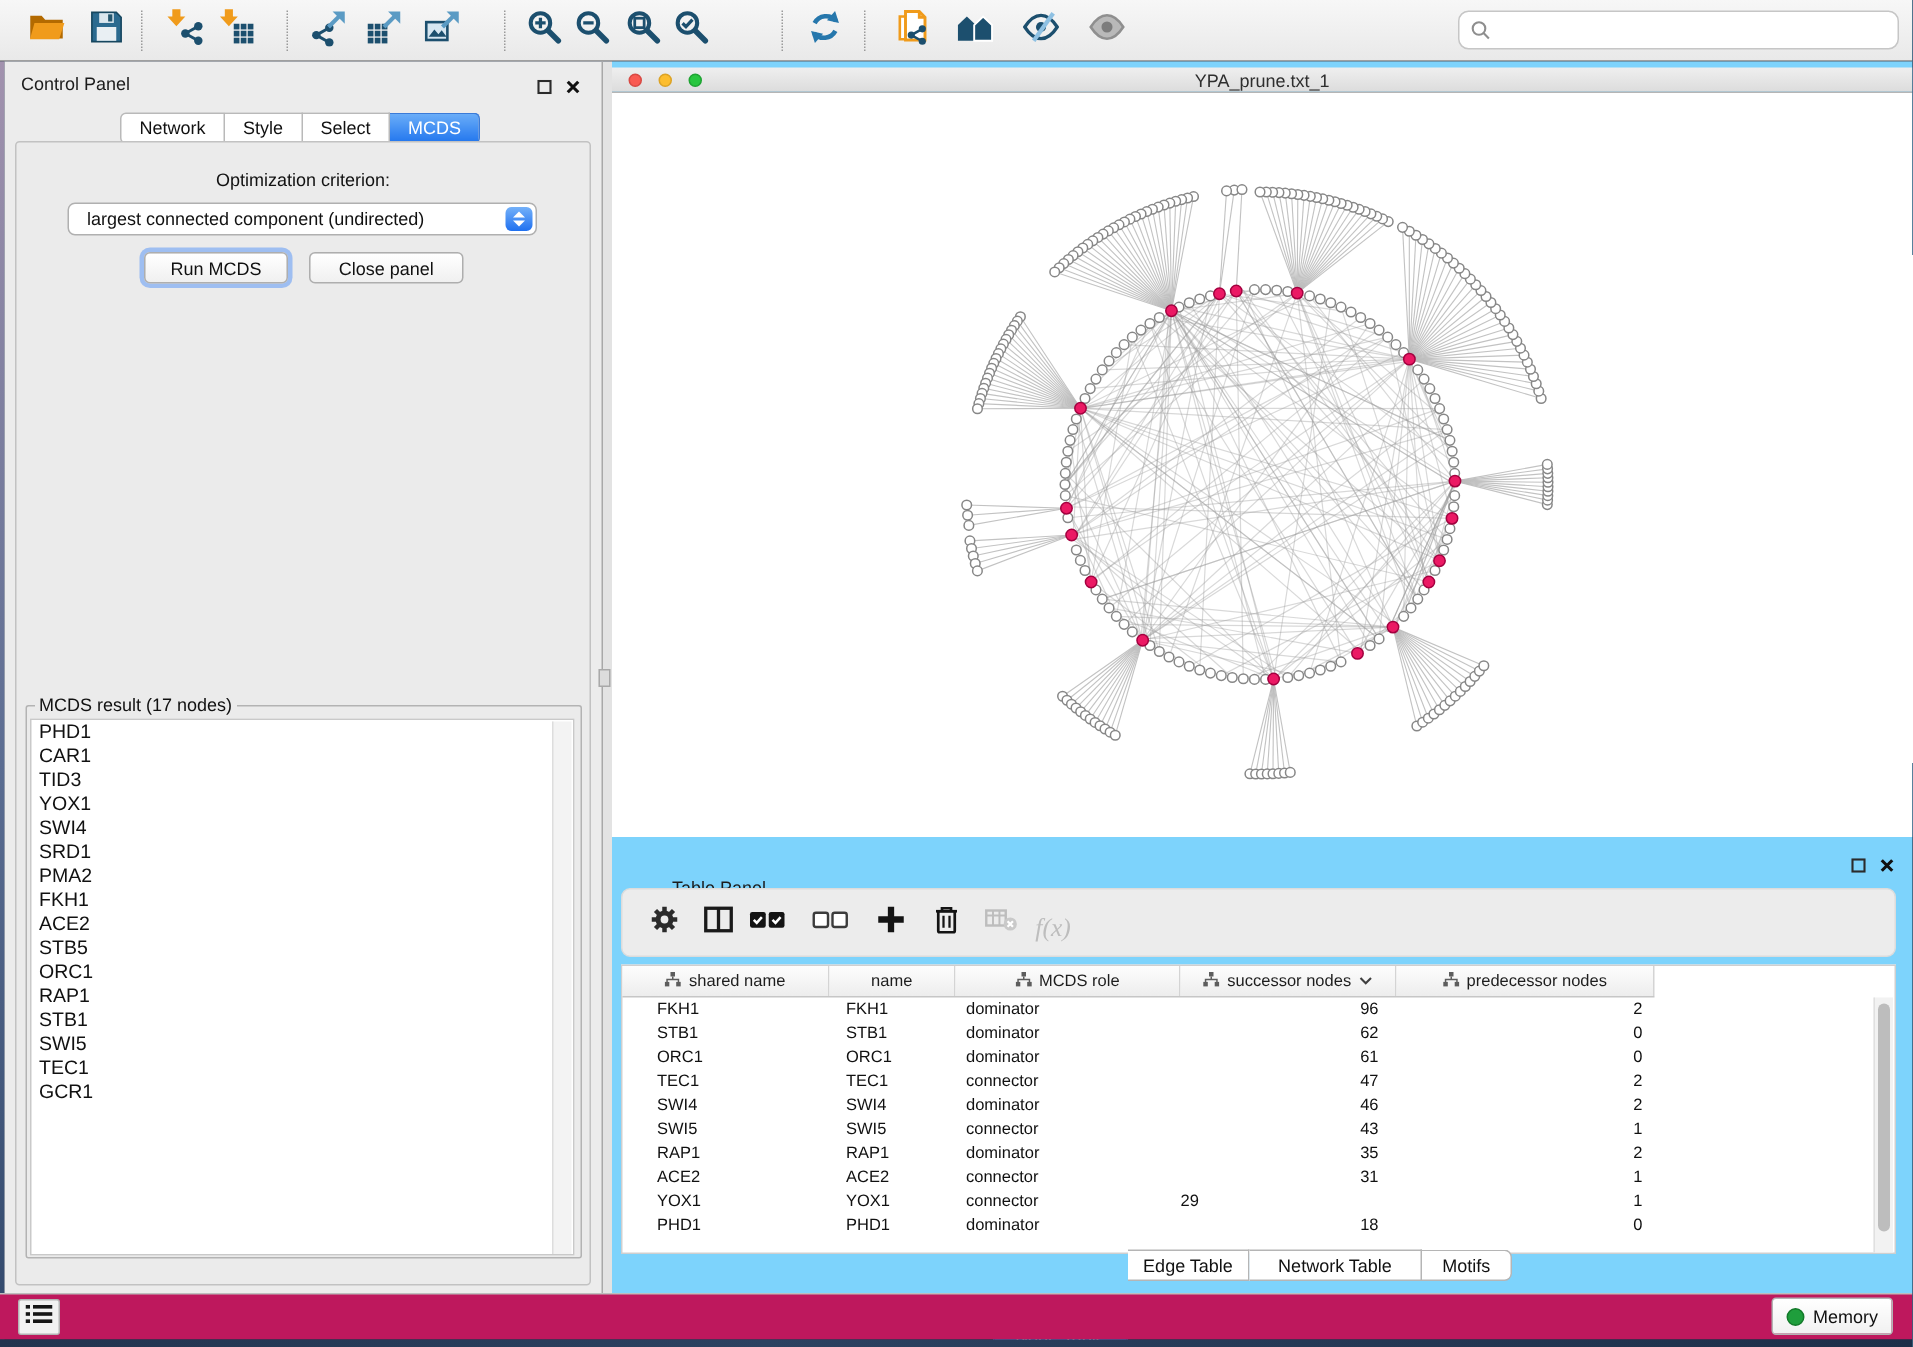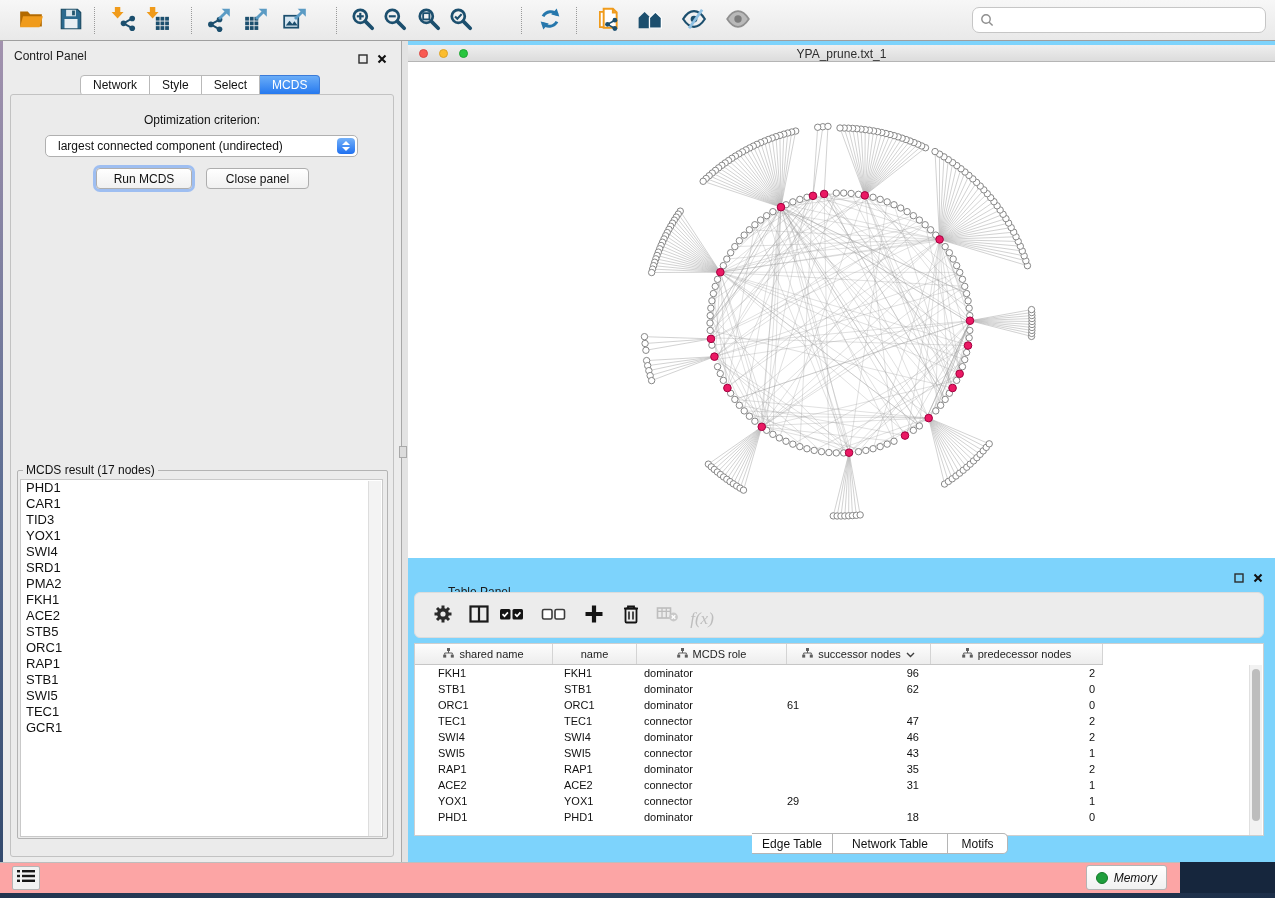--- a/index.html
+++ b/index.html
@@ -66,21 +66,21 @@
   .nt-cell{font-size:11px;color:#111;box-sizing:border-box;white-space:nowrap;}
   #nt-scroll{position:absolute;right:1px;top:21px;width:12px;height:170px;background:#f2f2f2;border-left:1px solid #e0e0e0;}
   #nt-scroll .thumb{position:absolute;left:2px;top:4px;width:8px;height:152px;border-radius:4px;background:#bdbdbd;}
   #footer-tabs{position:absolute;left:254px;top:792px;display:flex;height:21px;}
   .f-tab{height:21px;line-height:21px;text-align:center;font-size:12px;background:#fff;border:1px solid #b5b5b5;border-left:none;color:#111;box-sizing:border-box;cursor:pointer;}
   .f-tab:first-child{border-left:1px solid #b5b5b5;border-radius:5px 0 0 5px;margin-top:47px;}
   .f-tab:last-child{border-radius:0 5px 5px 0;}
   .f-tab.active{background:linear-gradient(#5fa9f8,#2276ee);border-color:#3b7bd8;color:#fff;}
 
   
-  #status-bar{left:0;top:862px;width:1180px;height:31px;background:#fca5a5;border-top:1px solid #bdbdbd;box-sizing:border-box;font-style:italic;}
+  #status-bar{left:0;top:862px;width:1275px;height:31px;background:#be185d;border-top:1px solid #bdbdbd;box-sizing:border-box;}
   #show-panels-btn{position:absolute;left:12px;top:3px;width:28px;height:24px;background:#f2f2f2;border:1px solid #b4b4b4;border-radius:2px;display:flex;align-items:center;justify-content:center;cursor:pointer;box-sizing:border-box;}
   #memory-btn{position:absolute;right:13px;top:2px;height:25px;padding:0 9px;background:linear-gradient(#fff,#f1f1f1);border:1px solid #b4b4b4;border-radius:3px;display:flex;align-items:center;gap:6px;font-size:12px;color:#111;cursor:pointer;box-sizing:border-box;}
   #memory-dot{width:12px;height:12px;border-radius:50%;background:#1f9e3c;border:1px solid #137a2a;box-sizing:border-box;}
   #bottom-strip{left:0;top:893px;width:1275px;height:5px;background:linear-gradient(90deg,#22344f,#2c4261 40%,#1d2f49);}
 </style>
 </head>
 <body>
 
 <div id="app">
 
@@ -1060,21 +1060,21 @@
             <div class="nt-cell" style="width: 138px; text-align: left; padding-left: 23px; padding-right: 0px;">STB1</div>
             <div class="nt-cell" style="width: 84px; text-align: left; padding-left: 11px; padding-right: 0px;">STB1</div>
             <div class="nt-cell" style="width: 150px; text-align: left; padding-left: 7px; padding-right: 0px;">dominator</div>
             <div class="nt-cell" style="width: 144px; text-align: right; padding-left: 0px; padding-right: 12px;">62</div>
             <div class="nt-cell" style="width: 172px; text-align: right; padding-left: 0px; padding-right: 8px;">0</div>
           </div>
           <div class="nt-row">
             <div class="nt-cell" style="width: 138px; text-align: left; padding-left: 23px; padding-right: 0px;">ORC1</div>
             <div class="nt-cell" style="width: 84px; text-align: left; padding-left: 11px; padding-right: 0px;">ORC1</div>
             <div class="nt-cell" style="width: 150px; text-align: left; padding-left: 7px; padding-right: 0px;">dominator</div>
-            <div class="nt-cell" style="width: 144px; padding-left: 0px; padding-right: 12px;">61</div>
+            <div class="nt-cell" style="width: 144px; text-align: right; padding-left: 0px; padding-right: 12px;">61</div>
             <div class="nt-cell" style="width: 172px; text-align: right; padding-left: 0px; padding-right: 8px;">0</div>
           </div>
           <div class="nt-row">
             <div class="nt-cell" style="width: 138px; text-align: left; padding-left: 23px; padding-right: 0px;">TEC1</div>
             <div class="nt-cell" style="width: 84px; text-align: left; padding-left: 11px; padding-right: 0px;">TEC1</div>
             <div class="nt-cell" style="width: 150px; text-align: left; padding-left: 7px; padding-right: 0px;">connector</div>
             <div class="nt-cell" style="width: 144px; text-align: right; padding-left: 0px; padding-right: 12px;">47</div>
             <div class="nt-cell" style="width: 172px; text-align: right; padding-left: 0px; padding-right: 8px;">2</div>
           </div>
           <div class="nt-row">

